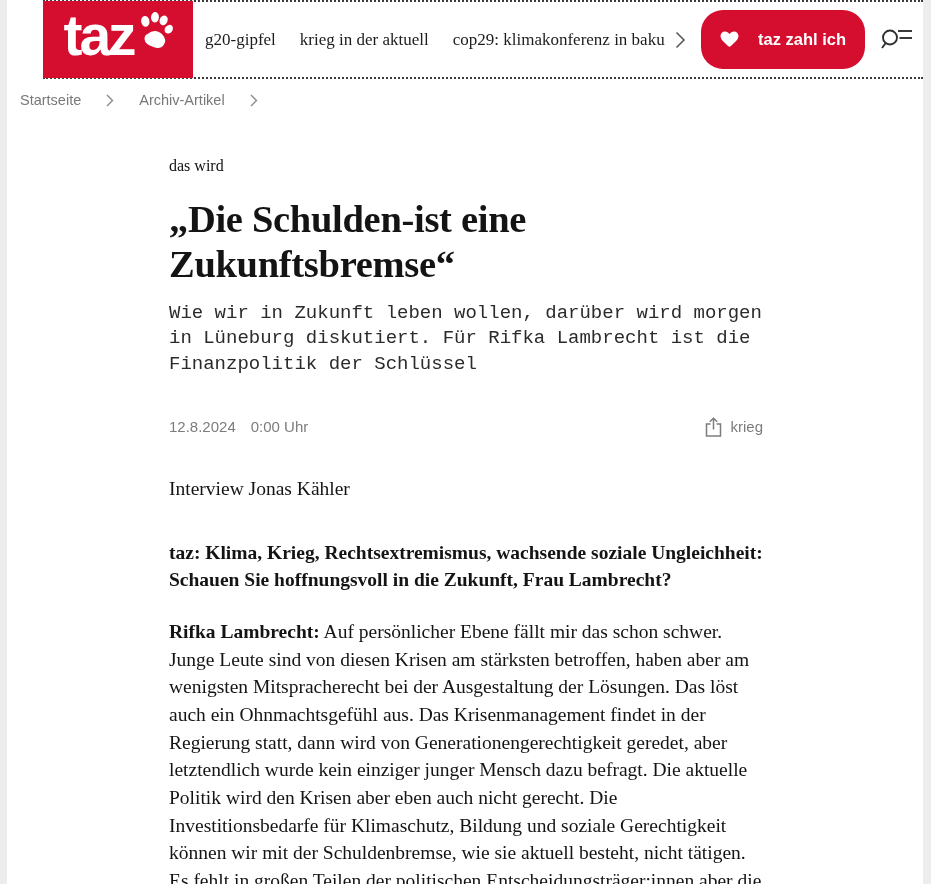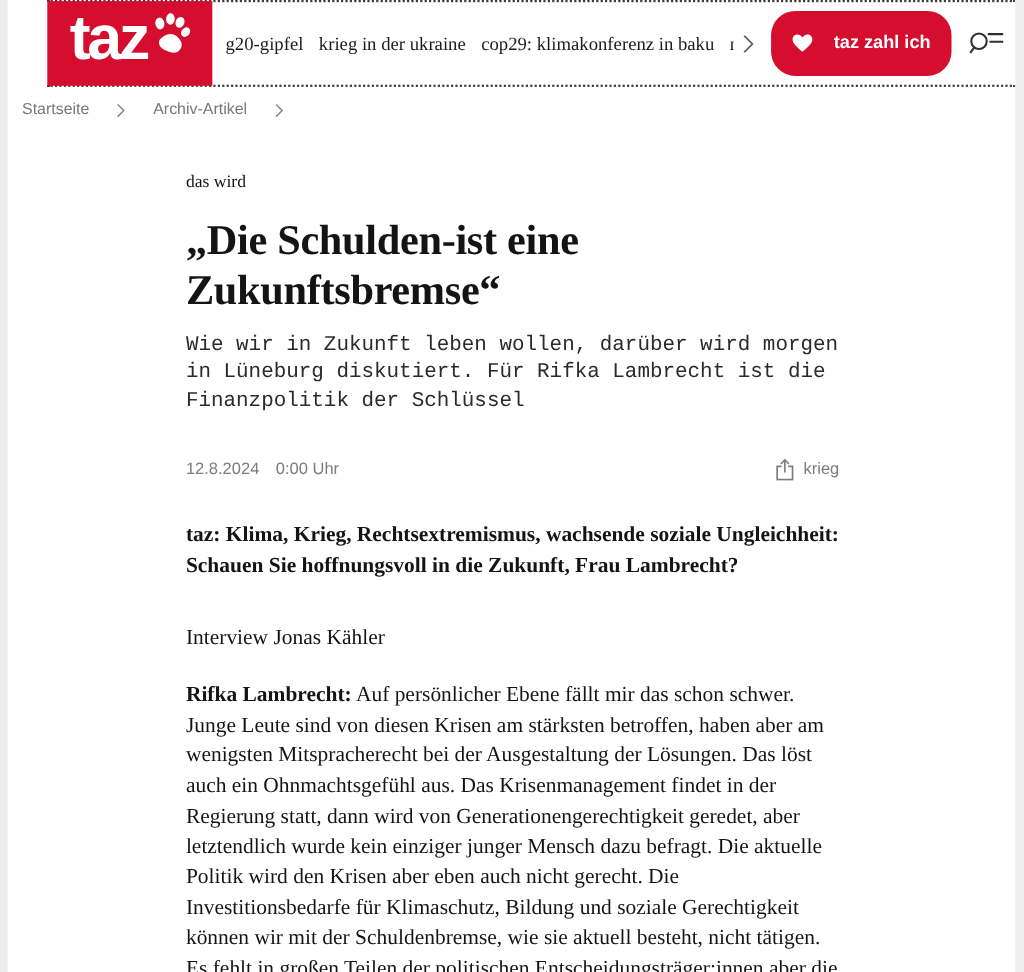--- a/index.html
+++ b/index.html
@@ -21,21 +21,21 @@
     display:flex; align-items:center; justify-content:center; gap:3px;
     cursor:pointer; flex:0 0 auto;
   }
   .logo-text {
     font-family:"Liberation Sans", sans-serif; font-weight:700;
     font-size:57px; letter-spacing:-3px; color:#fff; line-height:1;
     padding-bottom:8px;
   }
   .paw { margin-top:-20px; transform:rotate(8deg); }
   .main-nav {
-    display:flex; align-items:center; gap:14px; margin-left:12px;
+    display:flex; align-items:center; gap:24px; margin-left:12px;
     font-family:"Liberation Serif", serif; font-size:17px; color:#1c1c1c;
     white-space:nowrap; flex:1 1 auto; overflow:hidden;
   }
   .main-nav a { color:#1c1c1c; text-decoration:none; cursor:pointer; }
   .nav-right { display:flex; align-items:center; gap:13px; margin-left:6px; margin-right:8px; flex:0 0 auto; }
   .nav-scroll { background:none; border:none; cursor:pointer; padding:2px; display:flex; }
   .pill-btn {
     display:flex; align-items:center; gap:19px; background:var(--taz-red,#d50d2e);
     color:#fff; border:none; border-radius:22px; padding:20px 19px;
     font-family:"Liberation Sans", sans-serif; font-weight:700; font-size:16.5px;
@@ -86,21 +86,21 @@
         <ellipse cx="8" cy="13" rx="4.6" ry="6" fill="#fff" transform="rotate(-18 8 13)"></ellipse>
         <ellipse cx="18" cy="7" rx="4.4" ry="5.8" fill="#fff" transform="rotate(-4 18 7)"></ellipse>
         <ellipse cx="28" cy="9" rx="4.4" ry="5.6" fill="#fff" transform="rotate(14 28 9)"></ellipse>
         <ellipse cx="35" cy="18" rx="4.2" ry="5.2" fill="#fff" transform="rotate(32 35 18)"></ellipse>
         <path d="M12 27 q8 -9 17 -2 q6 5 3 11 q-3 6 -11 4 q-10 -2 -11 -7 q-1 -4 2 -6 z" fill="#fff"></path>
       </svg>
     </div>
 
     <nav class="main-nav">
       <a>g20-gipfel</a>
-      <a>krieg in der ukraine</a>
+      <a>krieg in der aktuell</a>
       <a>cop29: klimakonferenz in baku</a>
       <a>nahost-konflikt</a>
 
     </nav>
 
     <div class="nav-right">
       <button class="nav-scroll">
         <svg width="11" height="18" viewBox="0 0 11 18">
           <path d="M1.5 1.5 L9 9 L1.5 16.5" fill="none" stroke="#5a5a5a" stroke-width="1.6"></path>
         </svg>
@@ -146,20 +146,20 @@
       <button class="share-btn">
         <svg width="17" height="20" viewBox="0 0 17 20">
           <path d="M5.5 7 H1.5 V19 H15.5 V7 H11.5" fill="none" stroke="#7c7c7c" stroke-width="1.5"></path>
           <path d="M8.5 12.5 V1.5" stroke="#7c7c7c" stroke-width="1.5"></path>
           <path d="M4.8 4.8 L8.5 1.2 L12.2 4.8" fill="none" stroke="#7c7c7c" stroke-width="1.5"></path>
         </svg>
         <span>krieg</span>
       </button>
     </div>
 
+    <p class="body-text byline">Interview Jonas Kähler</p>
+
     <p class="body-text para-question">taz: Klima, Krieg, Rechtsextremismus, wachsende soziale Ungleichheit: Schauen Sie hoffnungsvoll in die Zukunft, Frau Lambrecht?</p>
-
-    <p class="body-text byline">Interview Jonas Kähler</p>
 
     <p class="body-text para-answer"><span class="speaker">Rifka Lambrecht:</span><span> Auf persönlicher Ebene fällt mir das schon schwer. Junge Leute sind von diesen Krisen am stärksten betroffen, haben aber am wenigsten Mitspracherecht bei der Ausgestaltung der Lösungen. Das löst auch ein Ohnmachtsgefühl aus. Das Krisenmanagement findet in der Regierung statt, dann wird von Generationengerechtigkeit geredet, aber letztendlich wurde kein einziger junger Mensch dazu befragt. Die aktuelle Politik wird den Krisen aber eben auch nicht gerecht. Die Investitionsbedarfe für Klimaschutz, Bildung und soziale Gerechtigkeit können wir mit der Schuldenbremse, wie sie aktuell besteht, nicht tätigen. Es fehlt in großen Teilen der politischen Entscheidungsträger:innen aber die Bereitschaft, diese zu verändern.</span></p>
   </main>
 
 </div>
 
 </body></html>

